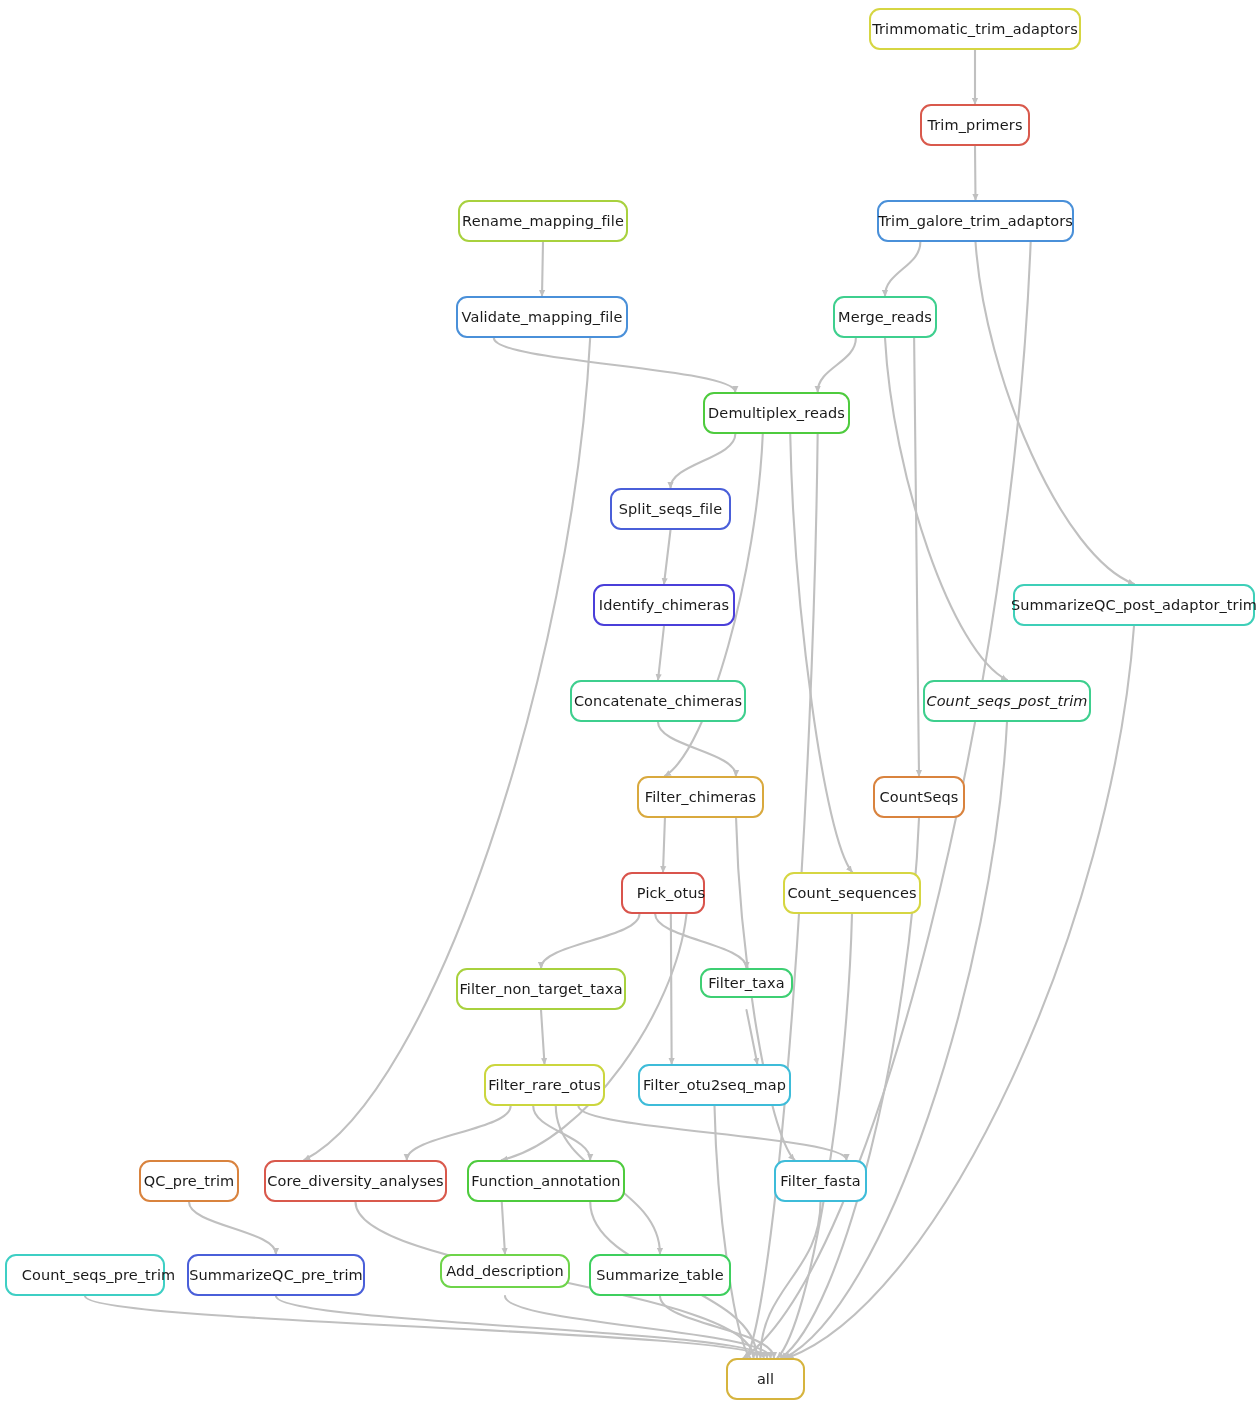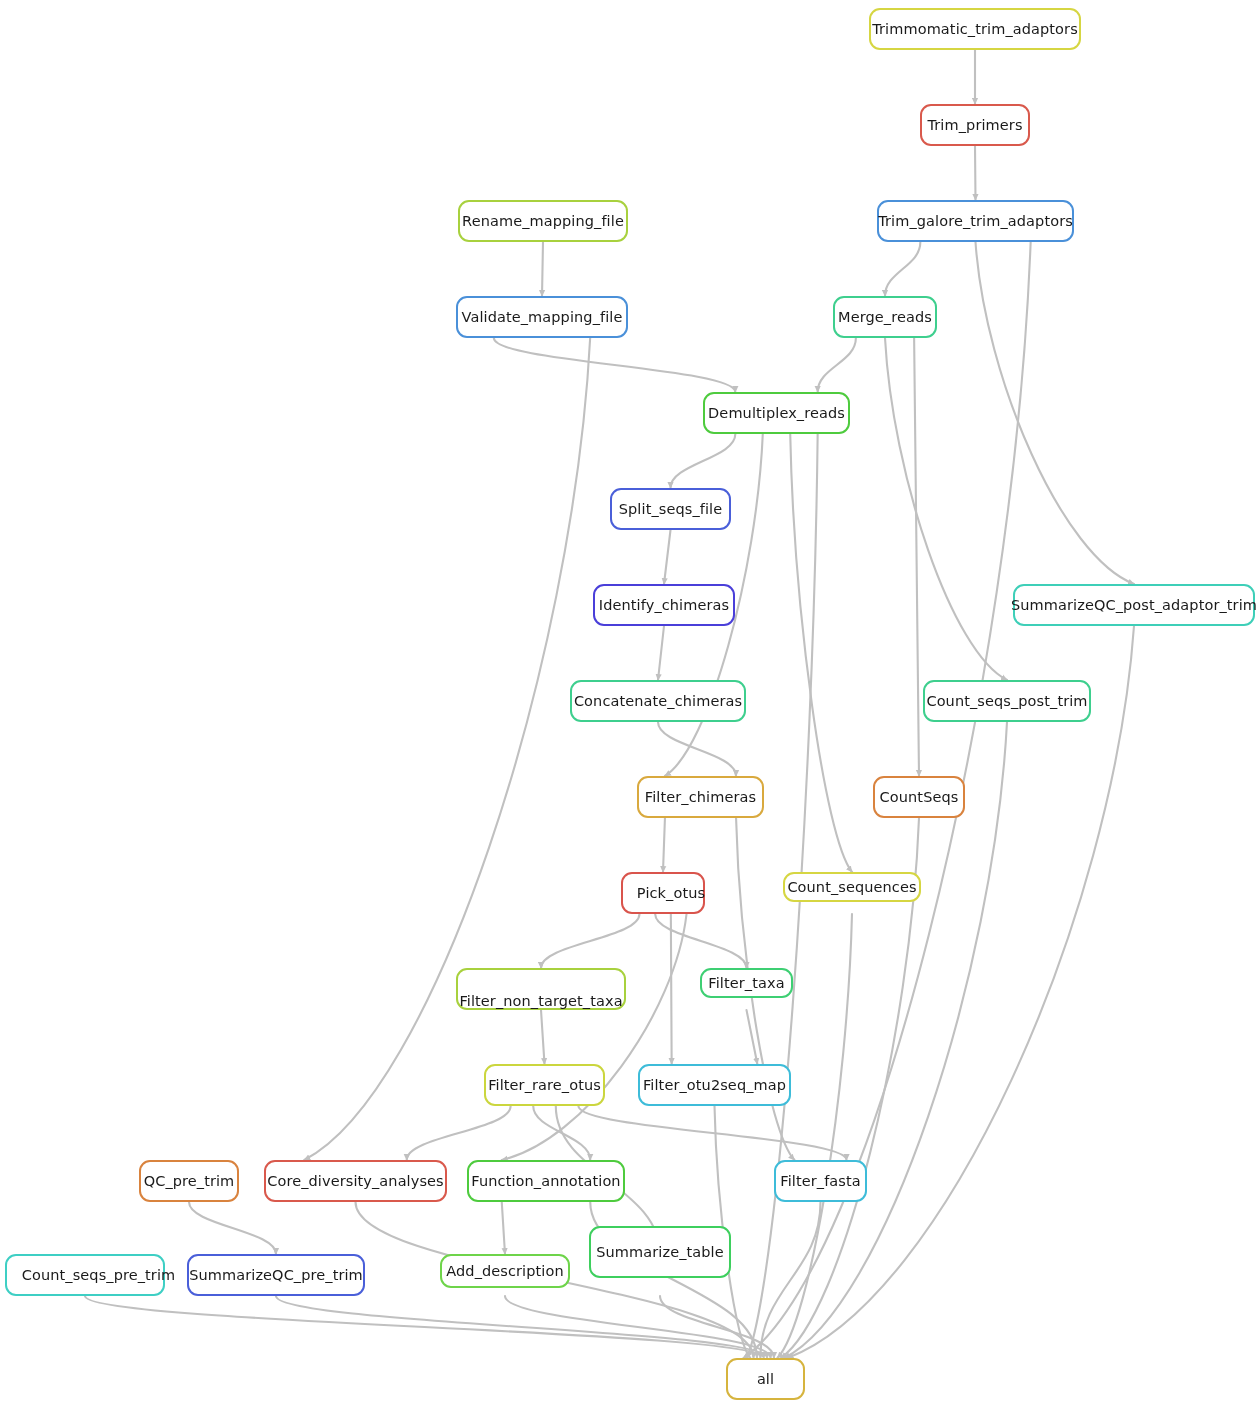--- a/index.html
+++ b/index.html
@@ -125,36 +125,36 @@
       </div>
       <div class="node" style="left: 1013px; top: 584px; width: 242px; height: 42px; border-color: rgb(62, 207, 184);">
         <span class="label">SummarizeQC_post_adaptor_trim</span>
       </div>
       <div class="node" style="left: 593px; top: 584px; width: 142px; height: 42px; border-color: rgb(74, 63, 217);">
         <span class="label">Identify_chimeras</span>
       </div>
       <div class="node" style="left: 570px; top: 680px; width: 176px; height: 42px; border-color: rgb(62, 207, 142);">
         <span class="label">Concatenate_chimeras</span>
       </div>
-      <div class="node" style="left: 923px; top: 680px; width: 168px; height: 42px; border-color: rgb(62, 207, 142);">
+      <div class="node" style="left: 923px; top: 680px; width: 168px; height: 42px; border-color: rgb(62, 207, 142); font-style: italic;">
         <span class="label">Count_seqs_post_trim</span>
       </div>
       <div class="node" style="left: 637px; top: 776px; width: 127px; height: 42px; border-color: rgb(217, 169, 62);">
         <span class="label">Filter_chimeras</span>
       </div>
       <div class="node" style="left: 873px; top: 776px; width: 92px; height: 42px; border-color: rgb(217, 131, 62);">
         <span class="label">CountSeqs</span>
       </div>
       <div class="node" style="left: 621px; top: 872px; width: 84px; height: 42px; border-color: rgb(217, 84, 76); padding-left: 16px;">
         <span class="label">Pick_otus</span>
       </div>
-      <div class="node" style="left: 783px; top: 872px; width: 138px; height: 30px; border-color: rgb(214, 214, 66); text-align: center;">
+      <div class="node" style="left: 783px; top: 872px; width: 138px; height: 42px; border-color: rgb(214, 214, 66); text-align: center;">
         <span class="label">Count_sequences</span>
       </div>
-      <div class="node" style="left: 456px; top: 968px; width: 170px; height: 42px; border-color: rgb(168, 209, 62); align-items: flex-end;">
+      <div class="node" style="left: 456px; top: 968px; width: 170px; height: 42px; border-color: rgb(168, 209, 62);">
         <span class="label">Filter_non_target_taxa</span>
       </div>
       <div class="node" style="left: 700px; top: 968px; width: 93px; height: 30px; border-color: rgb(62, 207, 115);">
         <span class="label">Filter_taxa</span>
       </div>
       <div class="node" style="left: 484px; top: 1064px; width: 121px; height: 42px; border-color: rgb(203, 214, 62);">
         <span class="label">Filter_rare_otus</span>
       </div>
       <div class="node" style="left: 638px; top: 1064px; width: 153px; height: 42px; border-color: rgb(62, 188, 217);">
         <span class="label">Filter_otu2seq_map</span>
@@ -173,20 +173,20 @@
       </div>
       <div class="node" style="left: 5px; top: 1254px; width: 160px; height: 42px; border-color: rgb(62, 207, 196); padding-left: 27px;">
         <span class="label">Count_seqs_pre_trim</span>
       </div>
       <div class="node" style="left: 187px; top: 1254px; width: 178px; height: 42px; border-color: rgb(74, 95, 217);">
         <span class="label">SummarizeQC_pre_trim</span>
       </div>
       <div class="node" style="left: 440px; top: 1254px; width: 130px; height: 34px; border-color: rgb(110, 212, 74);">
         <span class="label">Add_description</span>
       </div>
-      <div class="node" style="left: 589px; top: 1226px; width: 142px; height: 52px; border-color: rgb(62, 207, 94);">
+      <div class="node" style="left: 589px; top: 1254px; width: 142px; height: 42px; border-color: rgb(62, 207, 94);">
         <span class="label">Summarize_table</span>
       </div>
       <div class="node" style="left: 726px; top: 1358px; width: 79px; height: 42px; border-color: rgb(214, 180, 62);">
         <span class="label">all</span>
       </div>
     </div>
 </div>
 
 </body></html>

